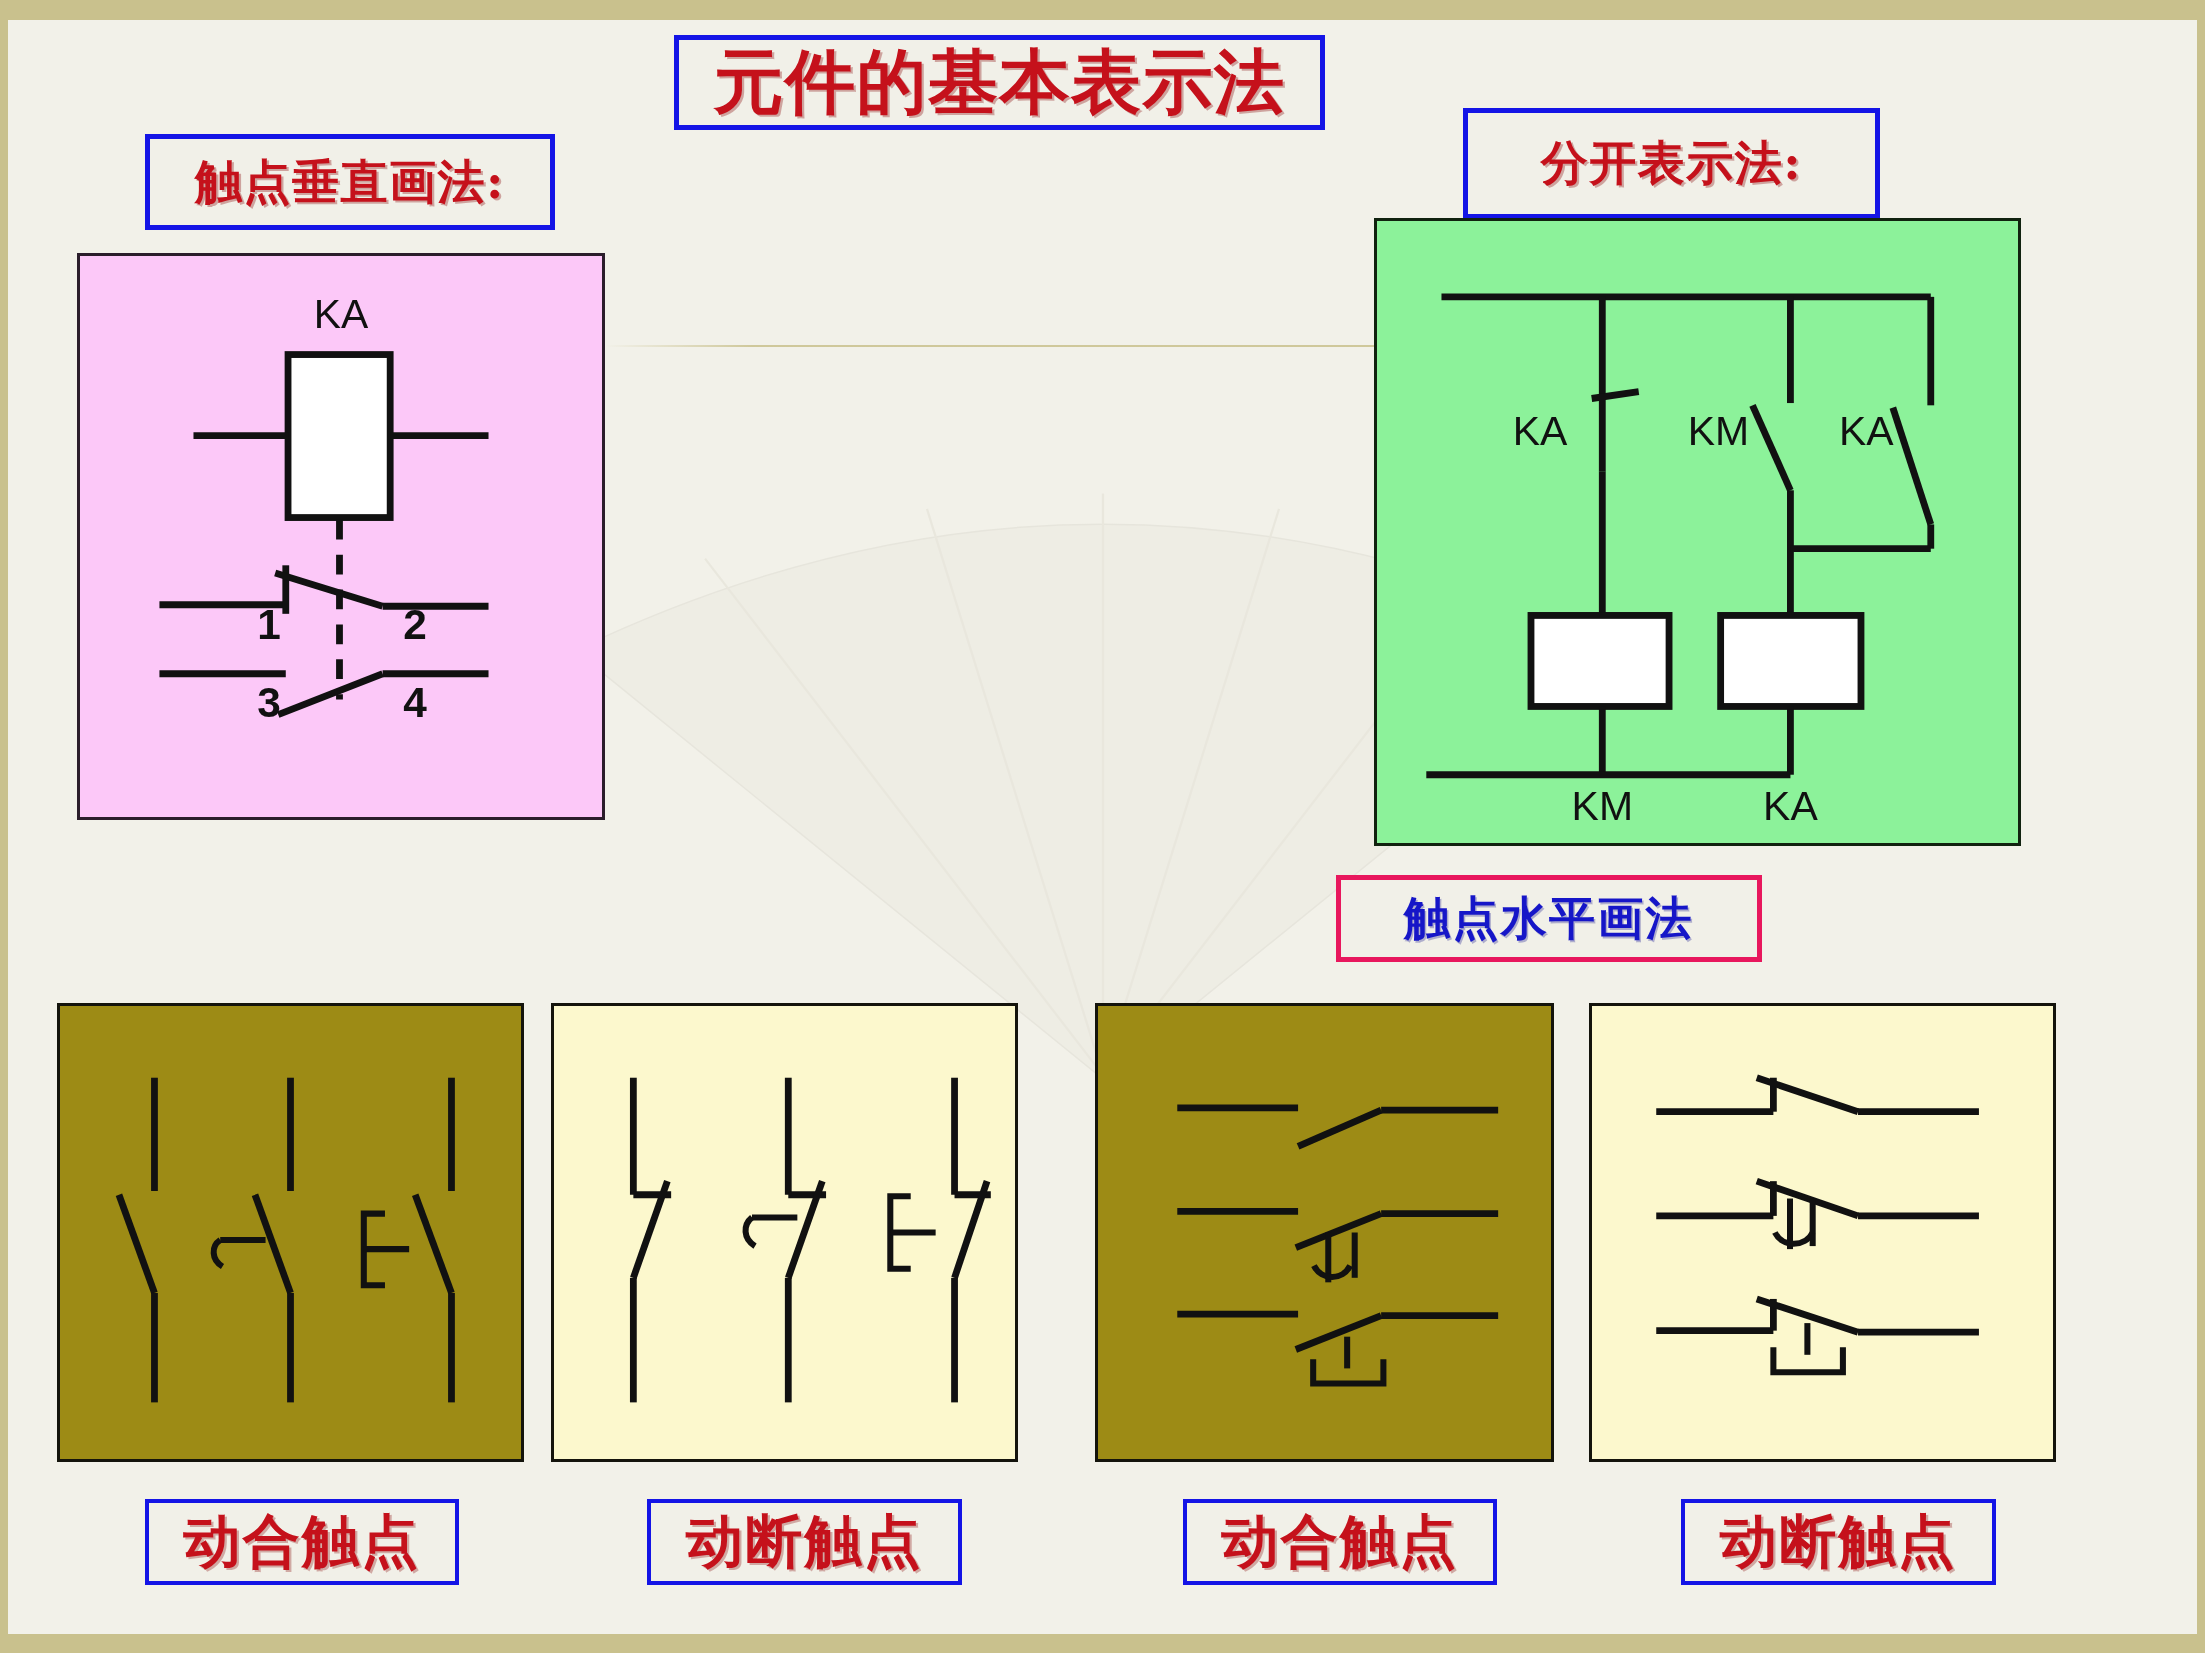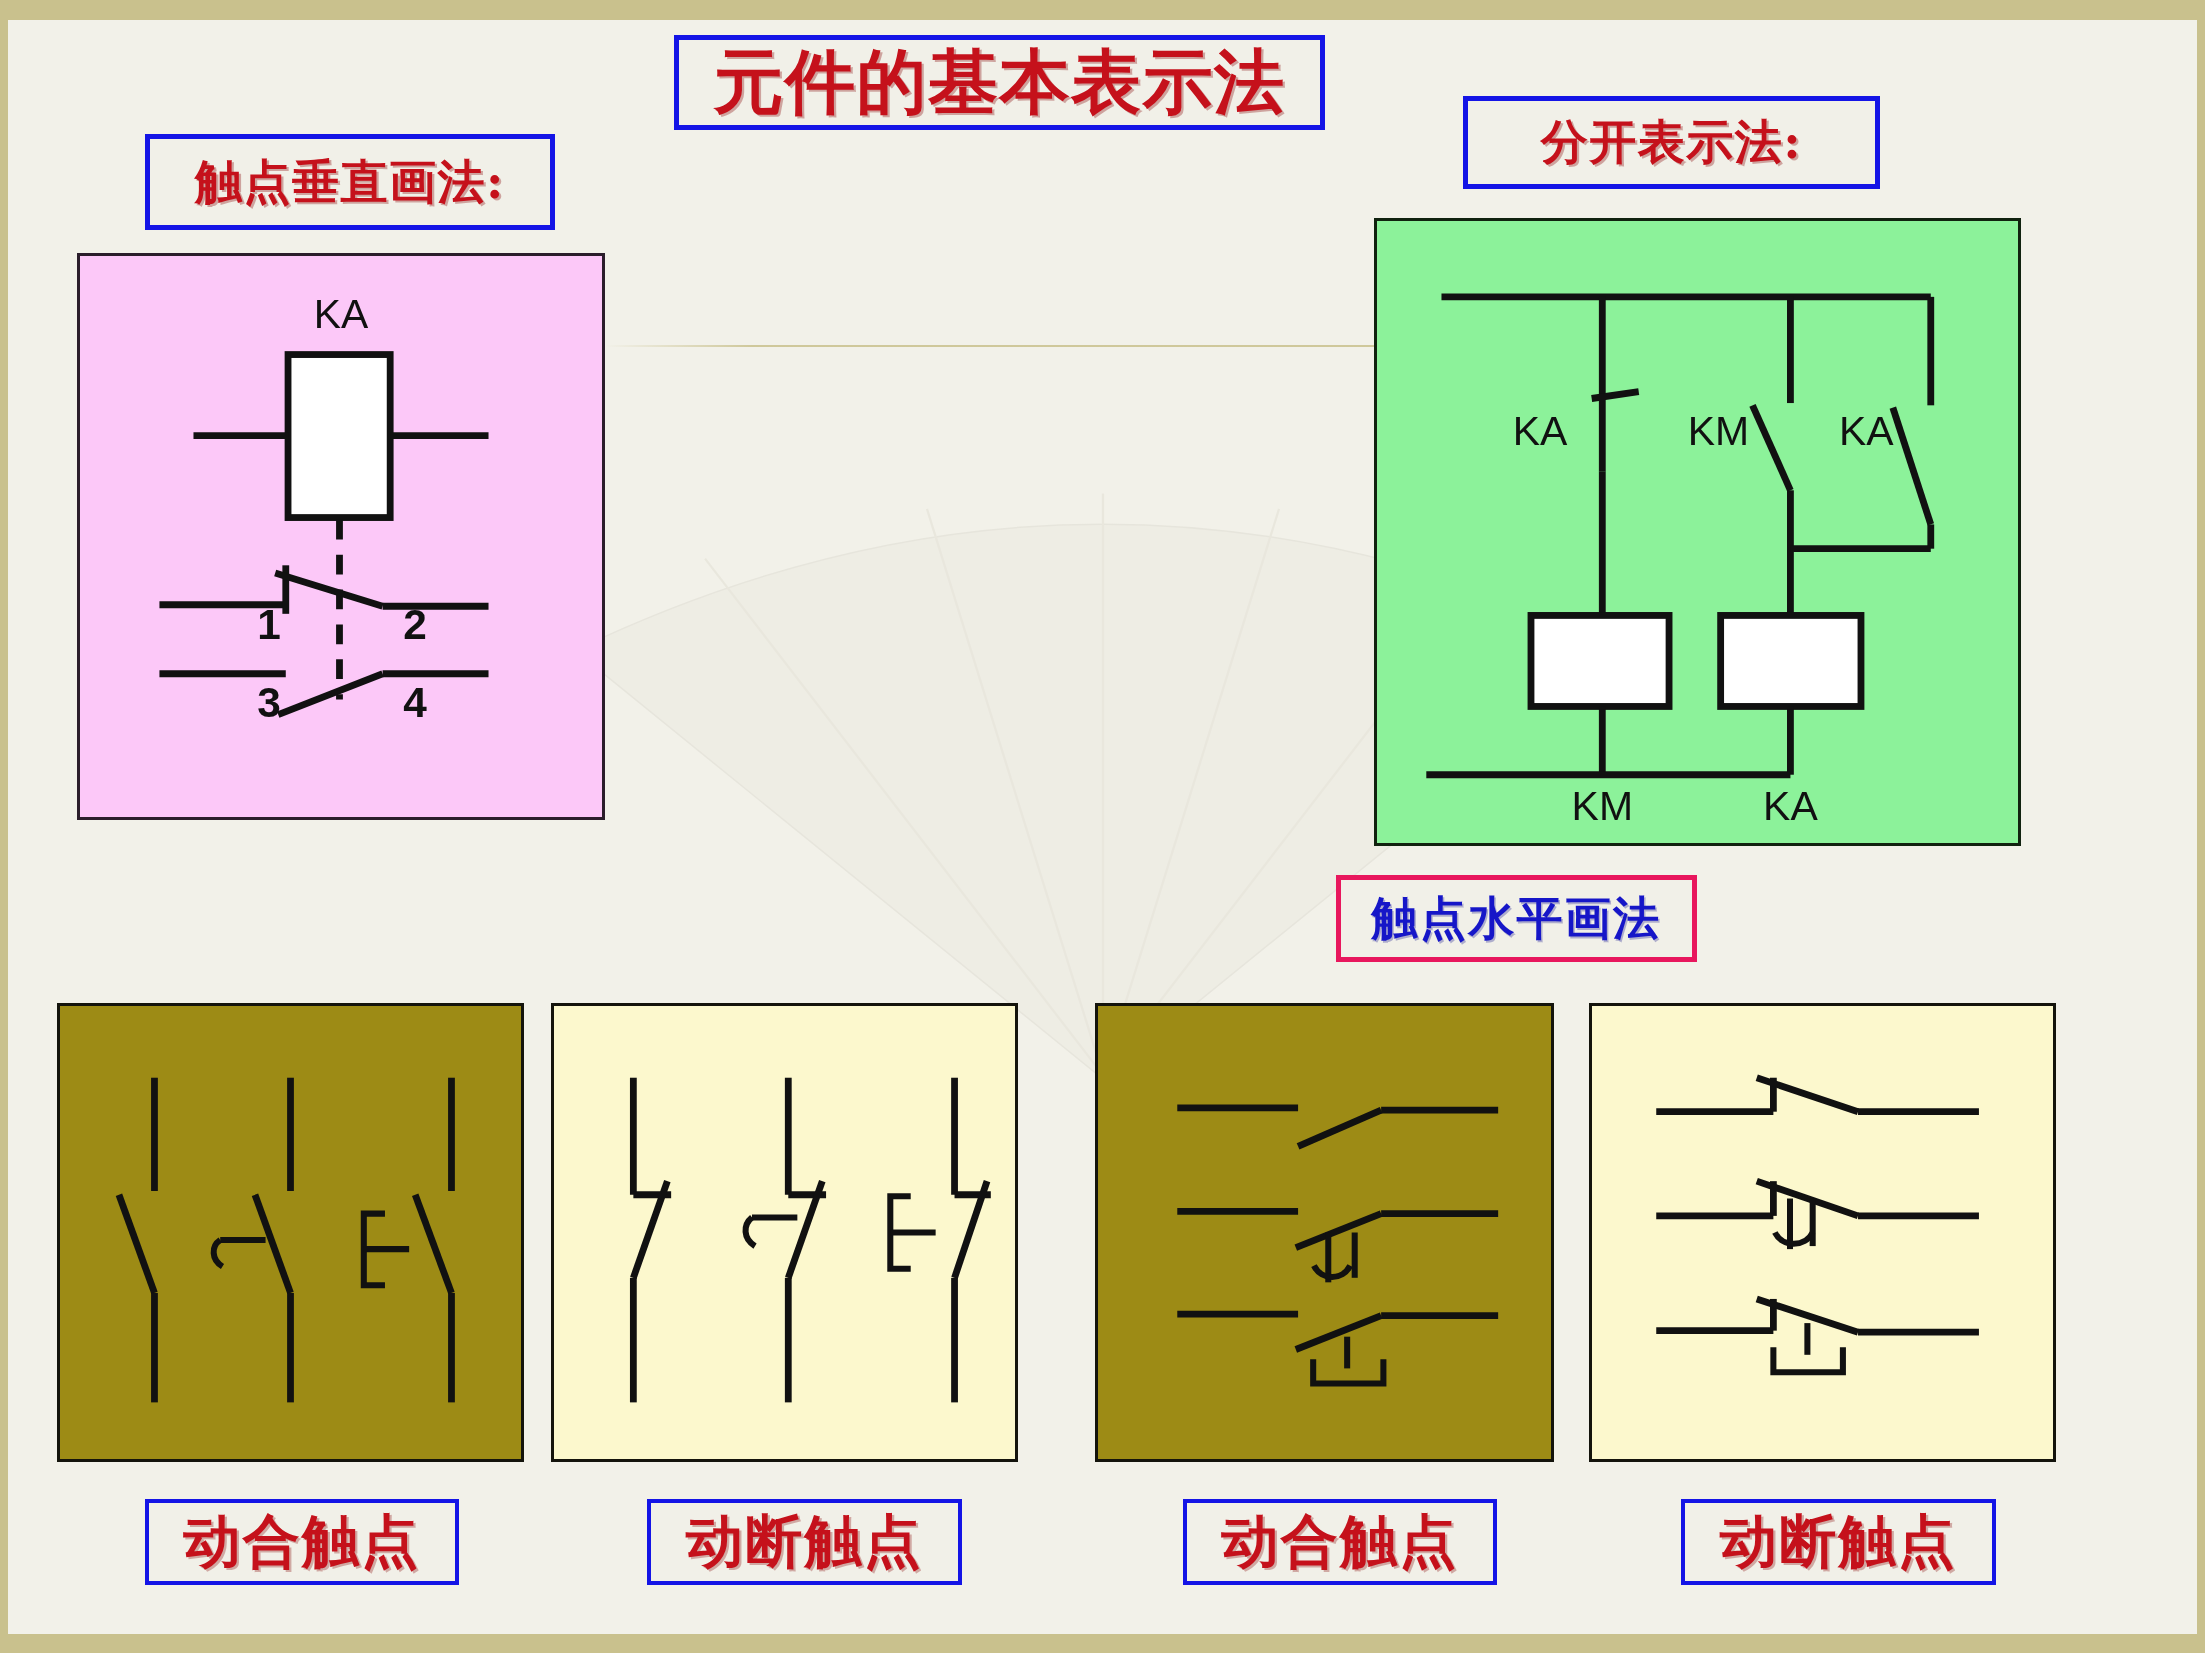--- a/index.html
+++ b/index.html
@@ -30,33 +30,33 @@
   
   .redbox{
     border:5.4px solid #1414e6;background:#f1f0e8;
     display:flex;align-items:center;justify-content:center;
     color:#c5111b;font-weight:bold;letter-spacing:1.5px;
     text-shadow:2.3px 2.3px 0 rgba(140,20,20,.35);
     font-family:"DejaVu Serif","Liberation Serif",serif;
   }
   #title{left:674px;top:35px;width:651px;height:95px;font-size:70px;}
   #lbl-concentrated{left:145px;top:134px;width:410px;height:96px;font-size:47px;}
-  #lbl-separated{left:1463px;top:96px;width:417px;height:93px;font-size:47px;}
+  #lbl-separated{left:1463px;top:108px;width:417px;height:111px;font-size:47px;}
 
   
   .bluebox{
     border:5.4px solid #e8175d;background:#f1f0e8;
     display:flex;align-items:center;justify-content:center;
     color:#1616c8;font-weight:bold;letter-spacing:2.3px;
     text-shadow:1.5px 1.5px 0 rgba(20,20,140,.30);
     font-family:"DejaVu Serif","Liberation Serif",serif;
     font-size:46px;
   }
   #lbl-vertical{left:352px;top:875px;width:406px;height:87px;}
-  #lbl-horizontal{left:1336px;top:875px;width:361px;height:87px;}
+  #lbl-horizontal{left:1336px;top:875px;width:426px;height:87px;}
 
   
   .capbox{
     border:4.6px solid #1414e6;background:#f1f0e8;
     display:flex;align-items:center;justify-content:center;
     color:#c5111b;font-weight:bold;letter-spacing:2.3px;
     text-shadow:2.3px 2.3px 0 rgba(140,20,20,.32);
     font-family:"DejaVu Serif","Liberation Serif",serif;
     font-size:57px;
   }

